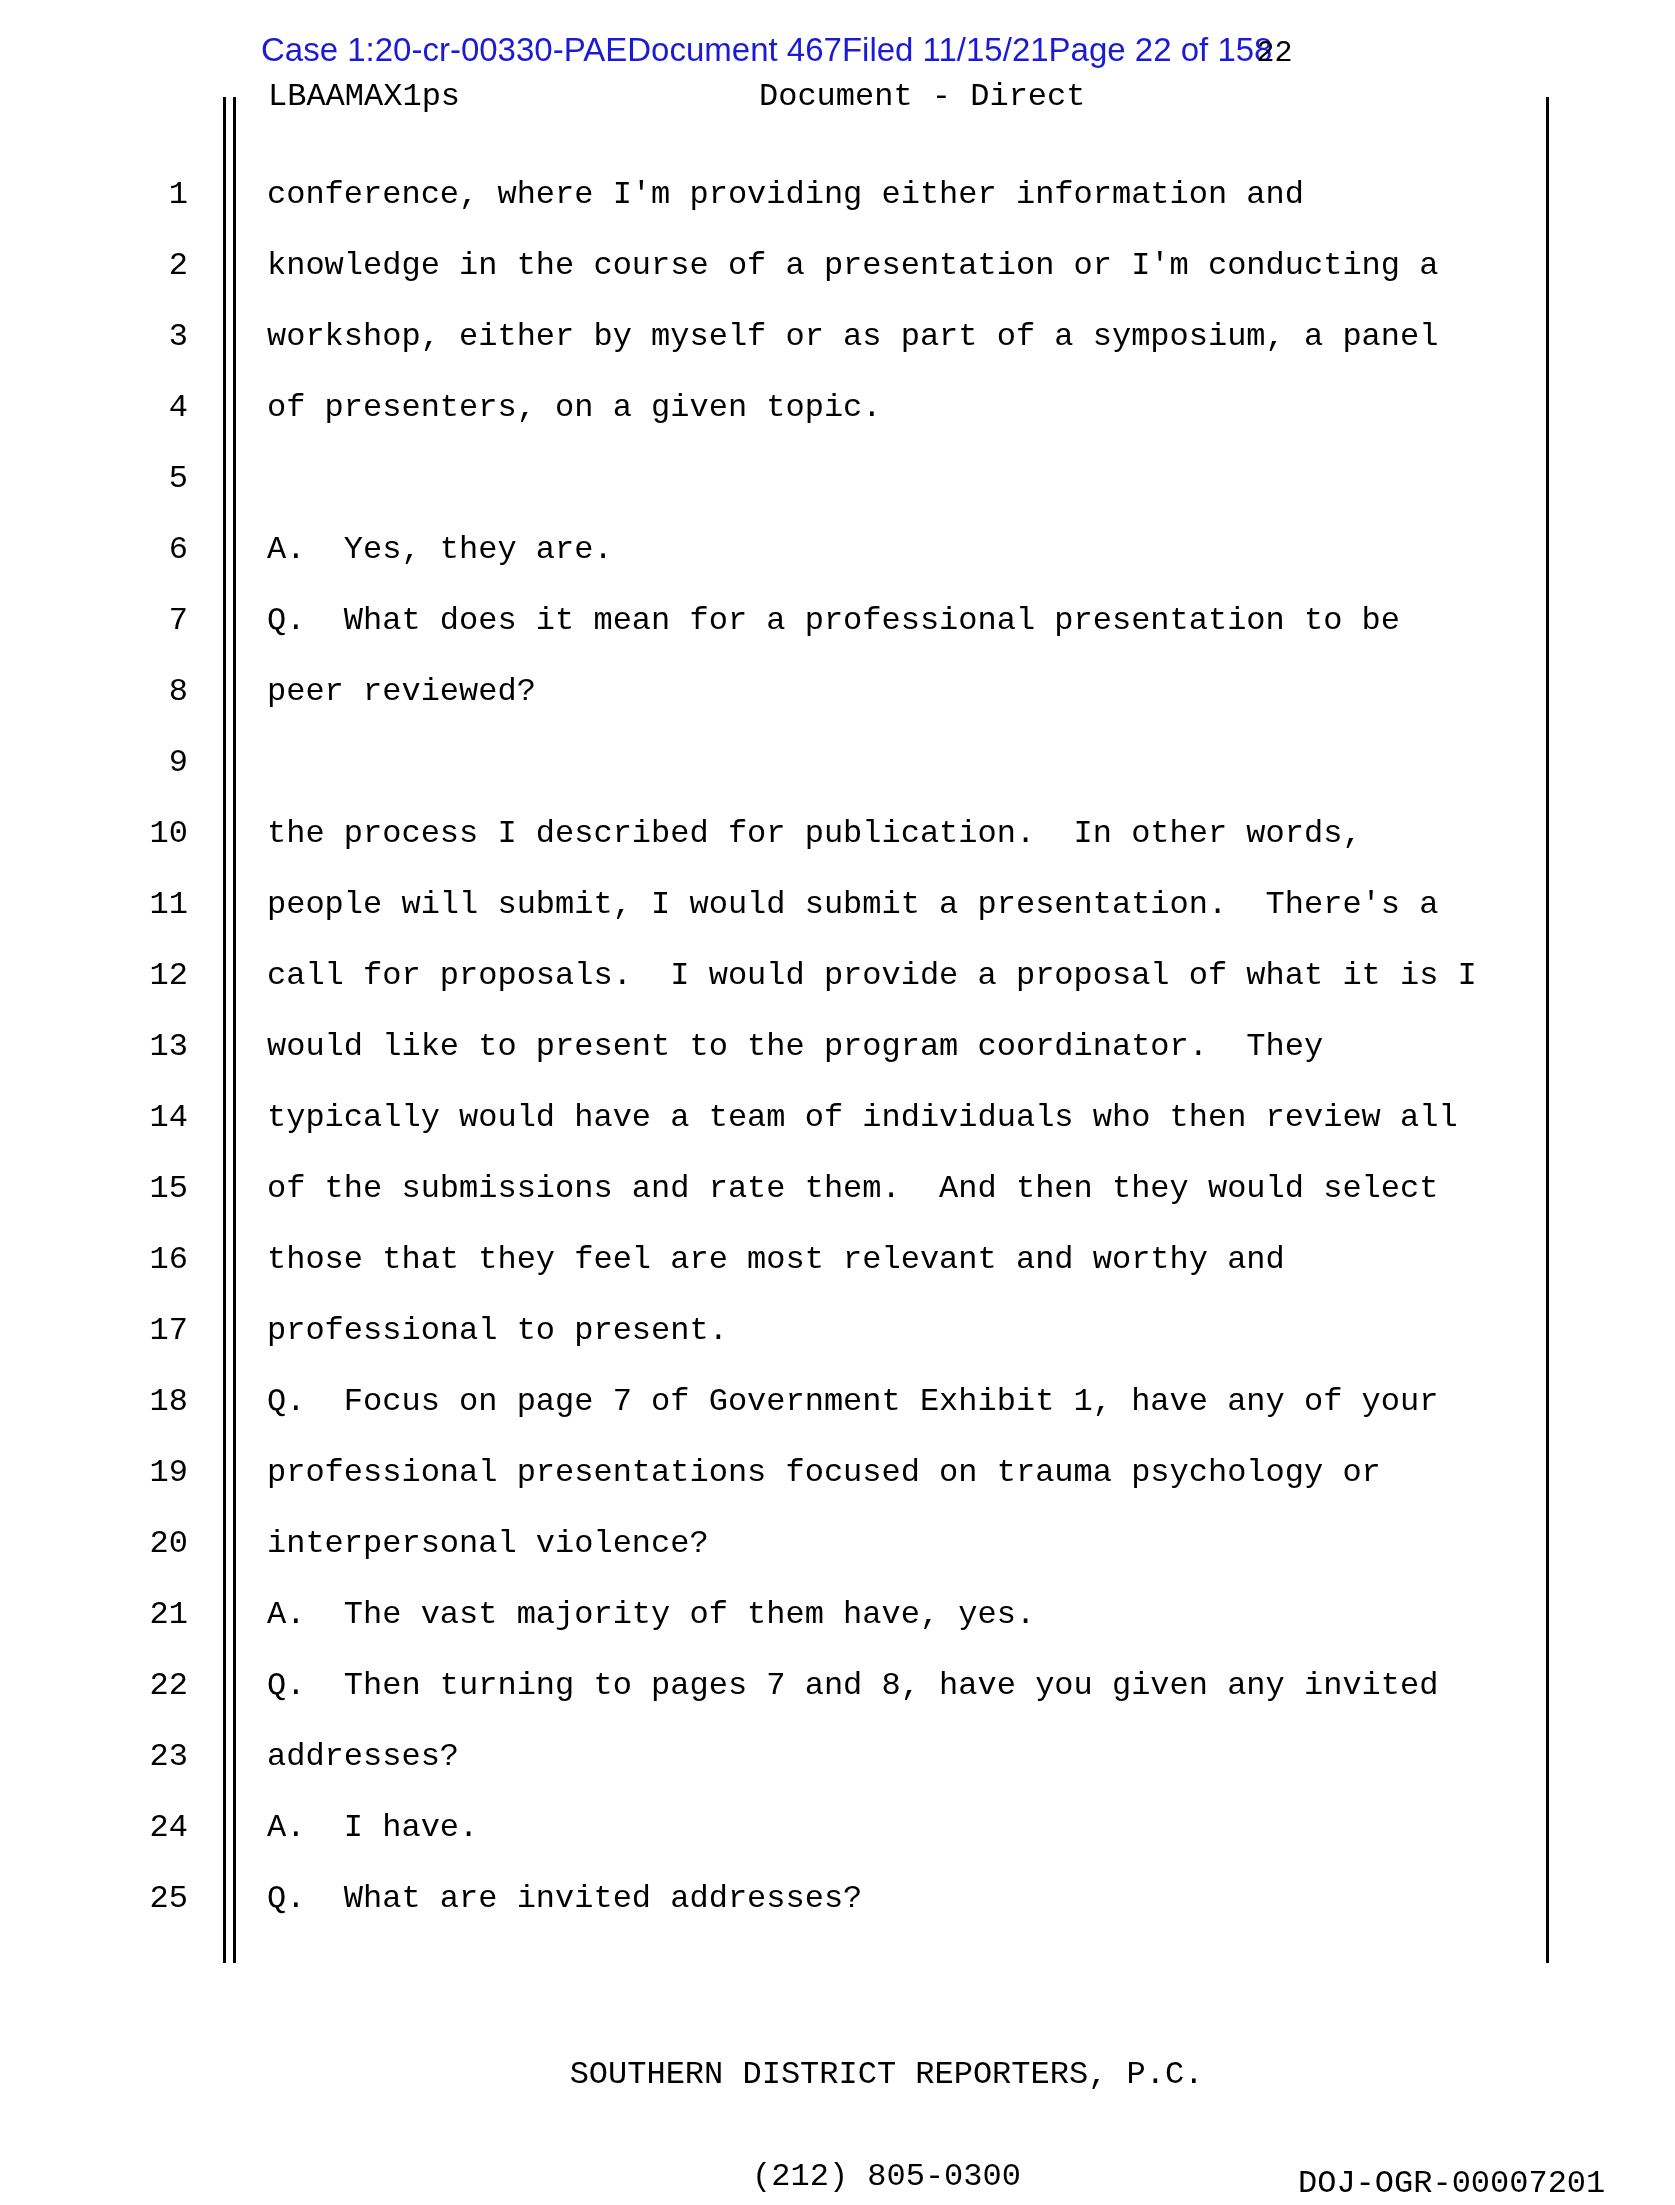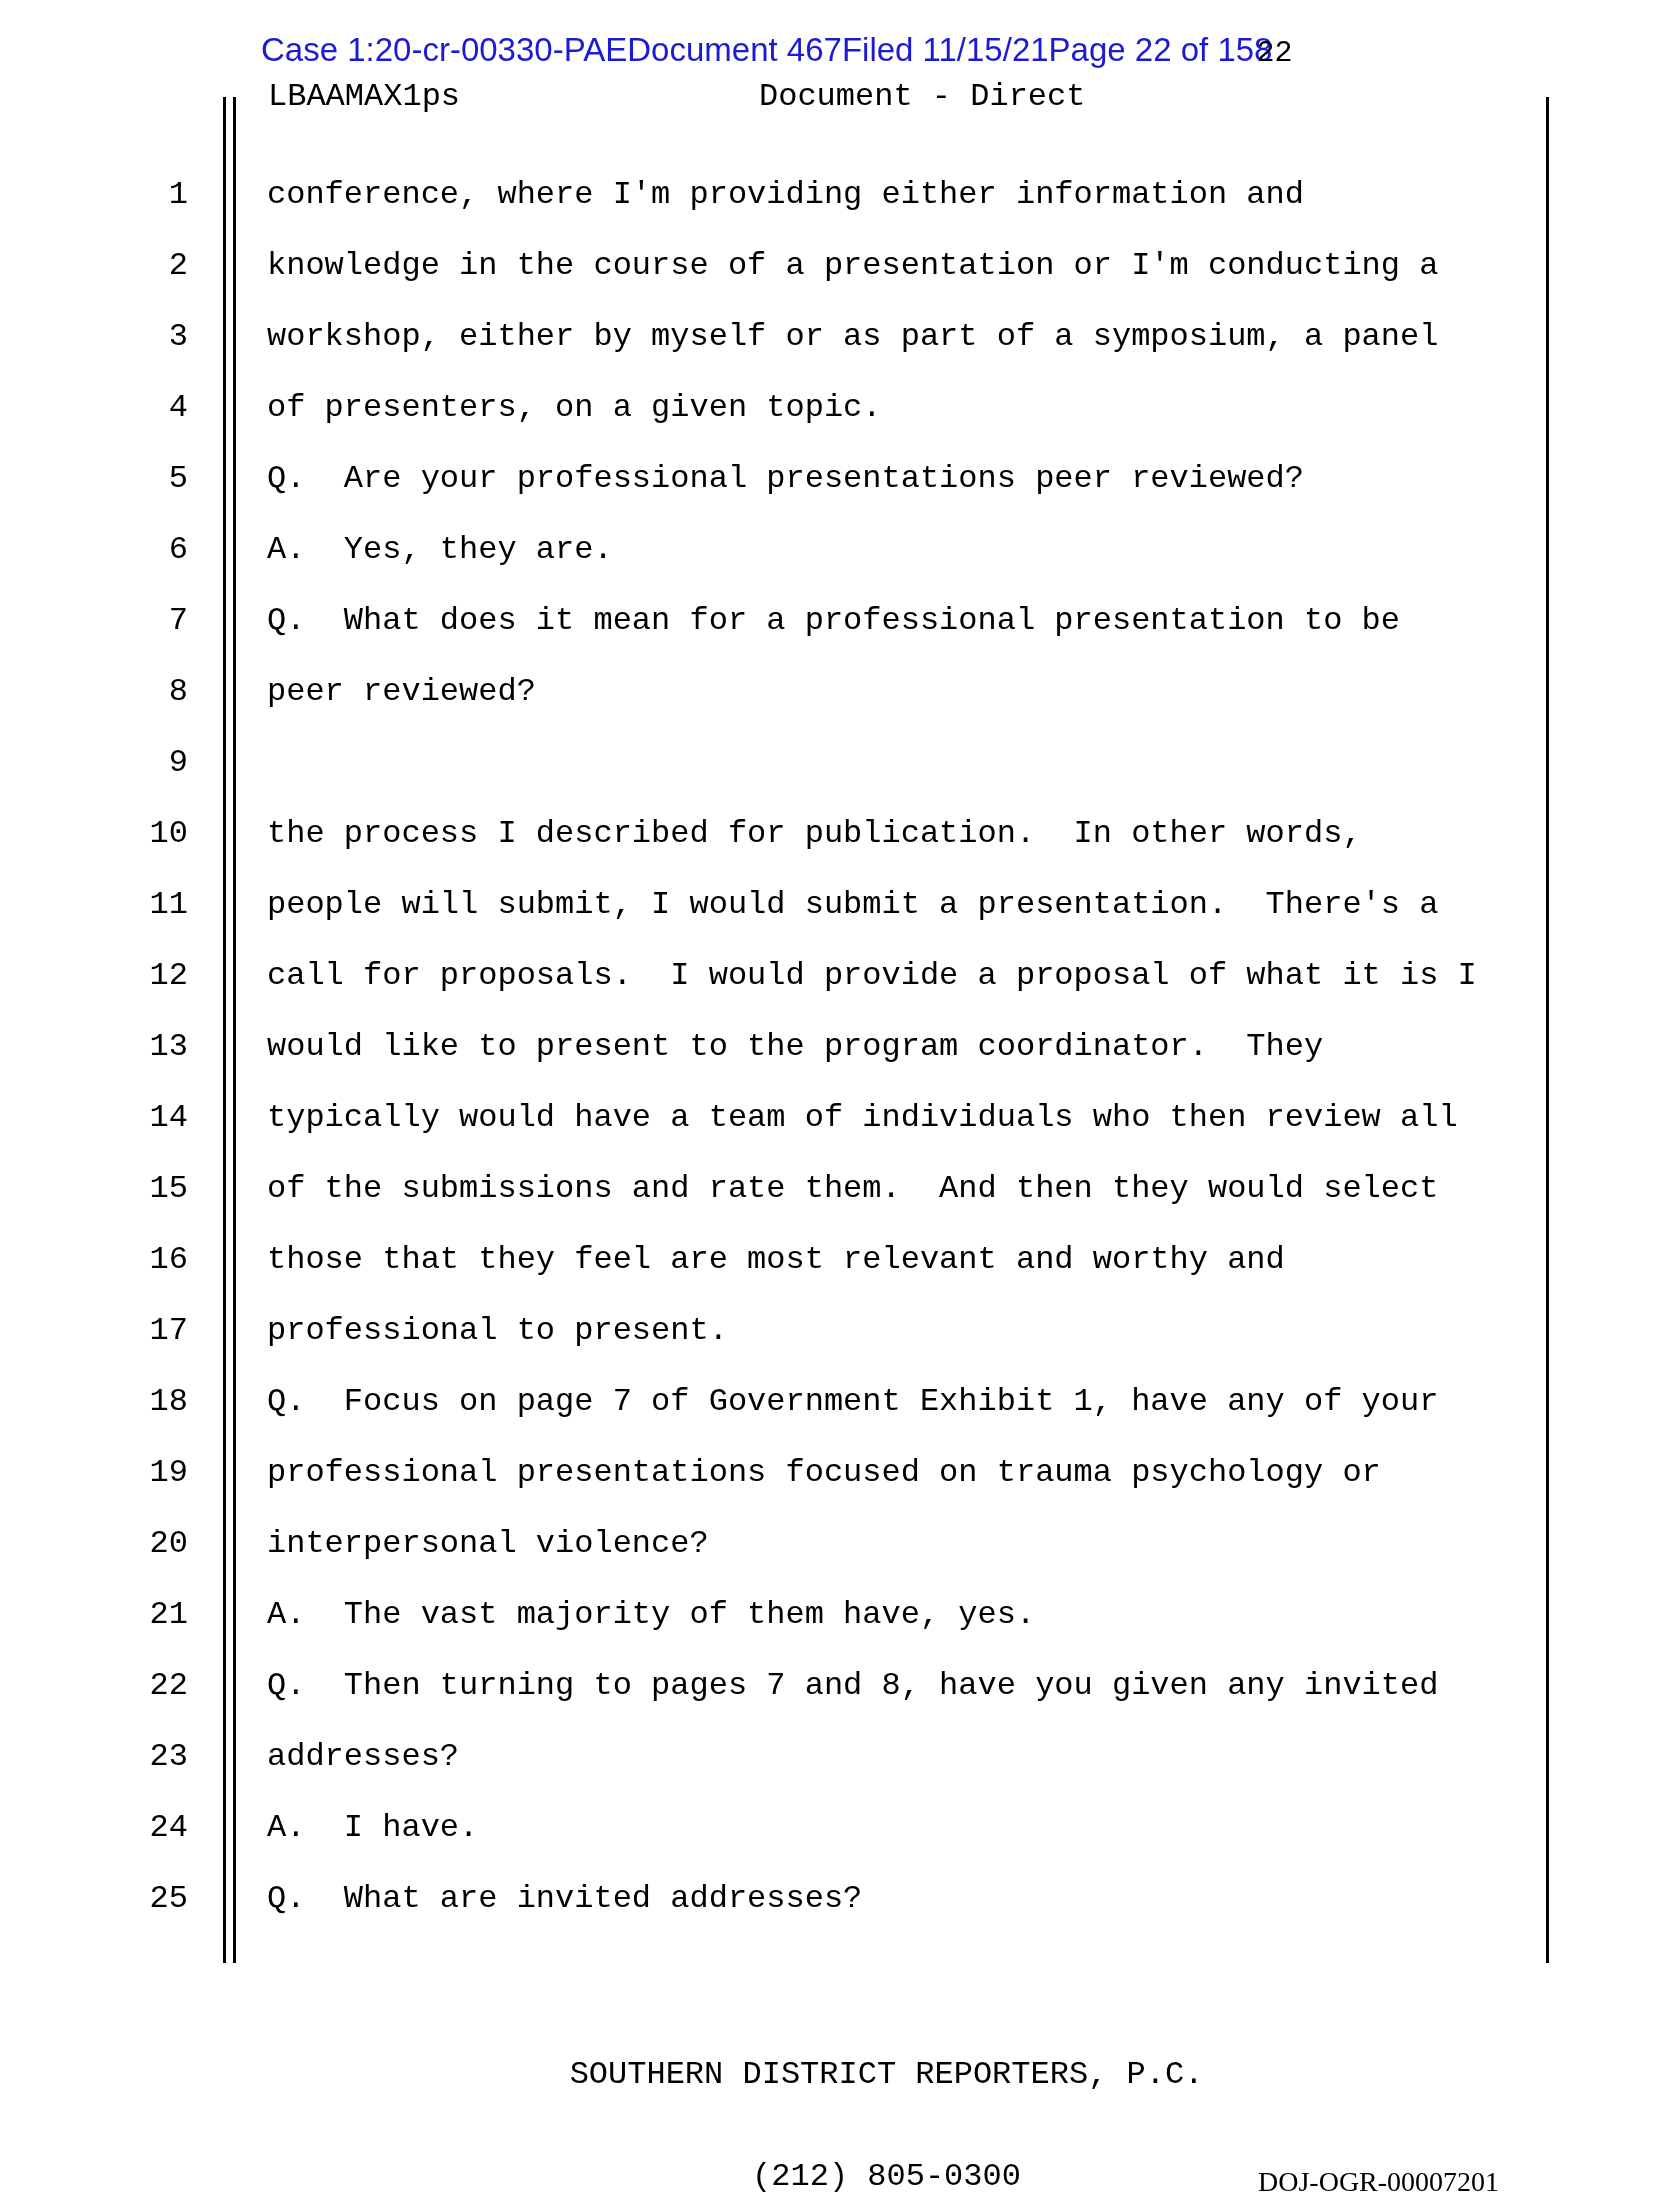--- a/index.html
+++ b/index.html
@@ -39,21 +39,21 @@
   .rows{position:absolute;top:179px;left:0;width:100%;}
   .row{position:relative;height:71px;font-size:32px;line-height:1;}
   .row .num{position:absolute;left:99px;width:89px;text-align:right;white-space:pre;}
   .row .txt{position:absolute;left:267px;white-space:pre;}
   
   .footer{
     position:absolute;left:223px;top:1990px;width:1327px;
     text-align:center;font-size:32px;line-height:34px;white-space:pre;
   }
   
-  .bates{position:absolute;left:1258px;top:2168px;font-size:28px;line-height:1;white-space:pre;font-family:Liberation Serif, serif;}
+  .bates{position:absolute;left:1298px;top:2168px;font-size:32px;line-height:1;white-space:pre;}
 </style>
 </head>
 <body>
 
 <div class="page">
 
   <div class="stamp">
     <span>Case 1:20-cr-00330-PAE</span>
     <span>Document 467</span>
     <span>Filed 11/15/21</span>
@@ -82,21 +82,20 @@
     <div class="row">
         <span class="num">3</span>
         <span class="txt">workshop, either by myself or as part of a symposium, a panel</span>
       </div>
     <div class="row">
         <span class="num">4</span>
         <span class="txt">of presenters, on a given topic.</span>
       </div>
     <div class="row">
         <span class="num">5</span>
-        <span class="txt">Q.  Are your professional presentations peer reviewed?</span>
       </div>
     <div class="row">
         <span class="num">6</span>
         <span class="txt">A.  Yes, they are.</span>
       </div>
     <div class="row">
         <span class="num">7</span>
         <span class="txt">Q.  What does it mean for a professional presentation to be</span>
       </div>
     <div class="row">

